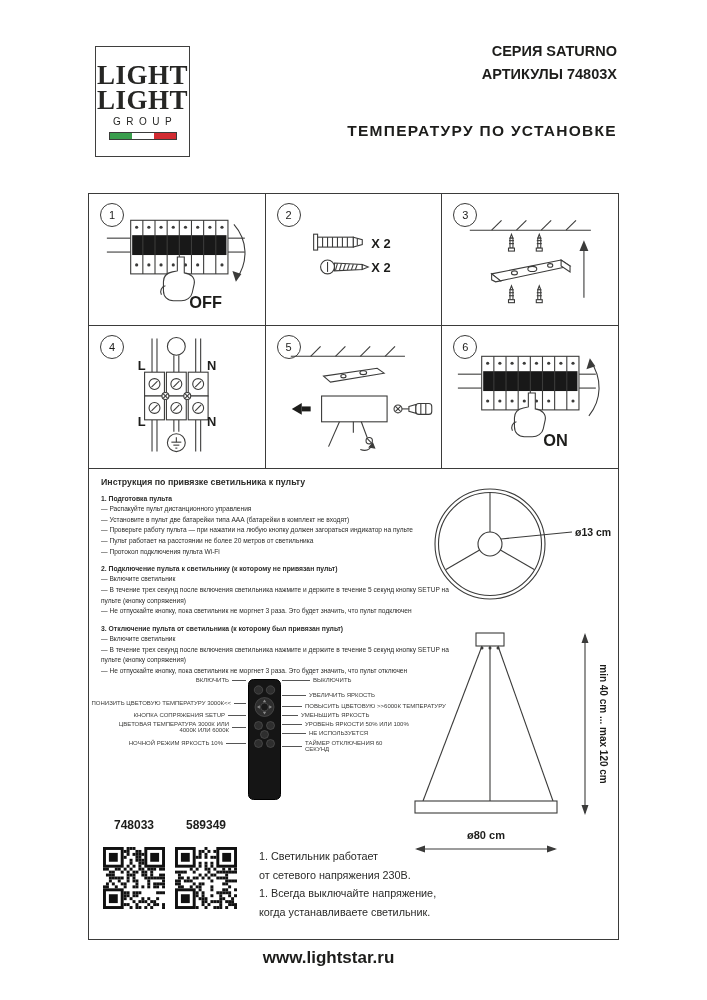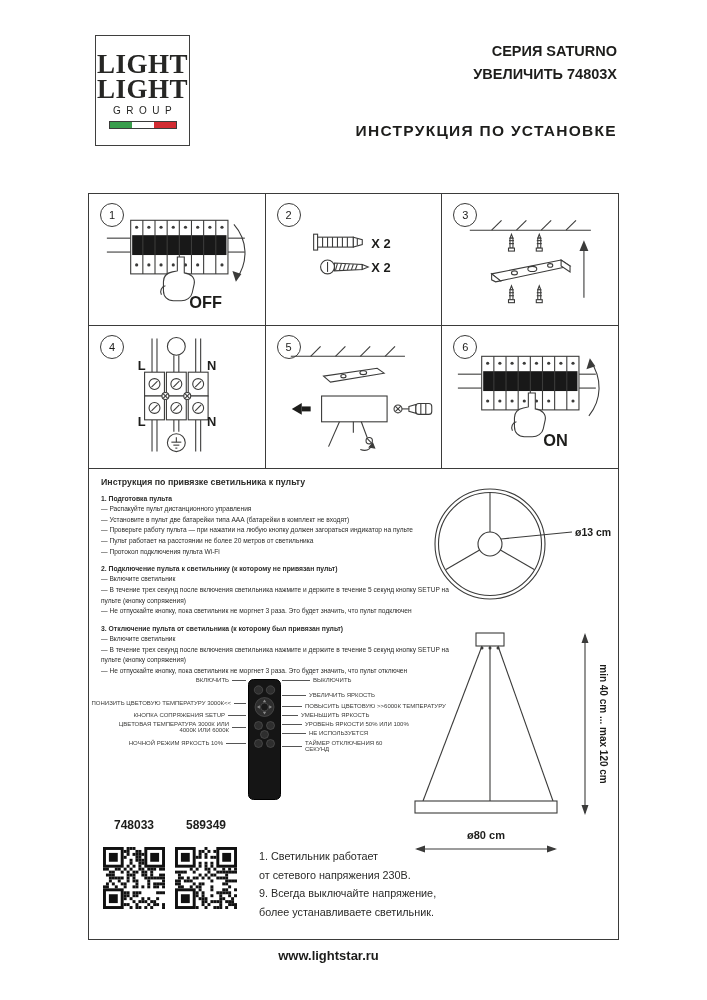--- a/index.html
+++ b/index.html
@@ -1,21 +1,21 @@
 <!DOCTYPE html>
 <html><head>
 <meta charset="utf-8">
 <style>
   html,body{margin:0;padding:0;background:#fff;}
   .page{position:relative;width:707px;height:1000px;background:#fff;overflow:hidden;
         font-family:"Liberation Sans","DejaVu Sans",sans-serif;color:#1d1d1b;}
   .abs{position:absolute;}
 
   
-  .logo{left:95px;top:35px;width:95px;height:111px;border:1.5px solid #3f3f3e;
+  .logo{left:95px;top:46px;width:95px;height:111px;border:1.5px solid #3f3f3e;
         display:flex;flex-direction:column;align-items:center;justify-content:center;box-sizing:border-box;}
   .logo-word{font-family:"Liberation Serif","DejaVu Serif",serif;font-weight:bold;font-size:27px;line-height:0.92;letter-spacing:.5px;color:#262624;}
   .logo-group{font-family:"Liberation Sans",sans-serif;font-size:10px;letter-spacing:5.5px;margin-top:4px;padding-left:5px;color:#262624;}
   .flag{width:66px;height:6px;border:1.5px solid #3b3b3a;display:flex;margin-top:5px;}
   .flag span{flex:1;}
   .titles{right:90px;top:40px;text-align:right;}
   .t-line{font-weight:bold;font-size:14.5px;line-height:23px;}
   .t-sub{margin-top:33px;font-weight:bold;font-size:15.5px;letter-spacing:1.3px;line-height:24px;}
 
   
@@ -40,21 +40,21 @@
   
   .rrow{position:absolute;display:flex;align-items:center;gap:3px;font-size:6px;color:#3a3a38;}
   .rrow .ln{border-top:1px solid #555;height:0;}
   .rl{right:372px;justify-content:flex-end;text-align:right;}
   .rr{left:193px;text-align:left;}
   .nw{white-space:nowrap;}
 
   .qr-label{position:absolute;width:66px;text-align:center;font-size:12px;font-weight:bold;}
   .qr{position:absolute;width:62px;height:62px;}
   .warning{left:170px;top:378px;font-size:10.8px;line-height:18.6px;color:#2a2a28;}
-  .footer{left:0;top:948px;width:657px;text-align:center;font-weight:bold;font-size:13px;color:#1d1d1b;}
+  .footer{left:0;top:948px;width:657px;text-align:center;font-weight:bold;font-size:17px;color:#1d1d1b;}
 
   svg .st{stroke:#3b3b3a;fill:none;stroke-width:1.1;}
   svg .stf{stroke:#3b3b3a;fill:#fff;stroke-width:1.1;}
   svg .blk{fill:#181818;}
   svg text{font-family:"Liberation Sans","DejaVu Sans",sans-serif;fill:#1d1d1b;}
 </style>
 </head>
 <body>
 
 <div class="page">
@@ -65,23 +65,23 @@
     <div class="logo-group">GROUP</div>
     <div class="flag">
       <span style="background:#3a9e4d"></span>
       <span style="background:#ffffff"></span>
       <span style="background:#d22c32"></span>
     </div>
   </div>
 
   <div class="abs titles">
     <div class="t-line">СЕРИЯ SATURNO</div>
-    <div class="t-line">УВЕЛИЧИТЬ 74803X</div>
+    <div class="t-line">АРТИКУЛЫ 74803X</div>
     <div class="t-sub">
-      <div>ИНСТРУКЦИЯ ПО УСТАНОВКЕ</div>
+      <div>ТЕМПЕРАТУРУ ПО УСТАНОВКЕ</div>
     </div>
   </div>
 
   <div class="abs grid">
 
     <div class="row row1">
 
       <div class="cell">
         <svg class="dsvg" viewBox="0 0 177 131">
           <line class="st" x1="18" y1="44" x2="42" y2="44"></line>
@@ -774,22 +774,22 @@
             <rect x="48" y="6" width="9" height="9" fill="#111"></rect>
             <rect x="0" y="42" width="21" height="21" fill="#111"></rect>
             <rect x="3" y="45" width="15" height="15" fill="#fff"></rect>
             <rect x="6" y="48" width="9" height="9" fill="#111"></rect>
           </svg>
         </div>
 
       <div class="abs warning">
         <div>1. Светильник работает</div>
         <div>от сетевого напряжения 230В.</div>
-        <div>9. Всегда выключайте напряжение,</div>
-        <div>более устанавливаете светильник.</div>
+        <div>1. Всегда выключайте напряжение,</div>
+        <div>когда устанавливаете светильник.</div>
       </div>
 
     </div>
   </div>
 
   <div class="abs footer">www.lightstar.ru</div>
 
 </div>
 
 </body></html>

